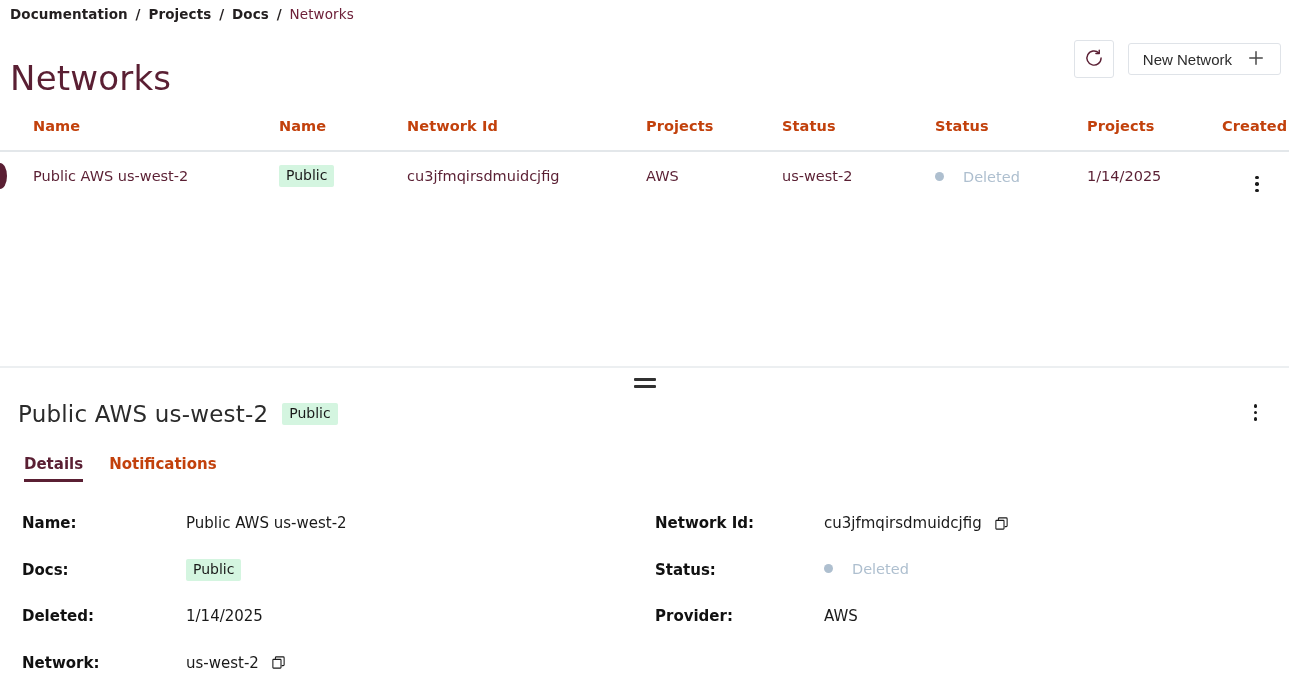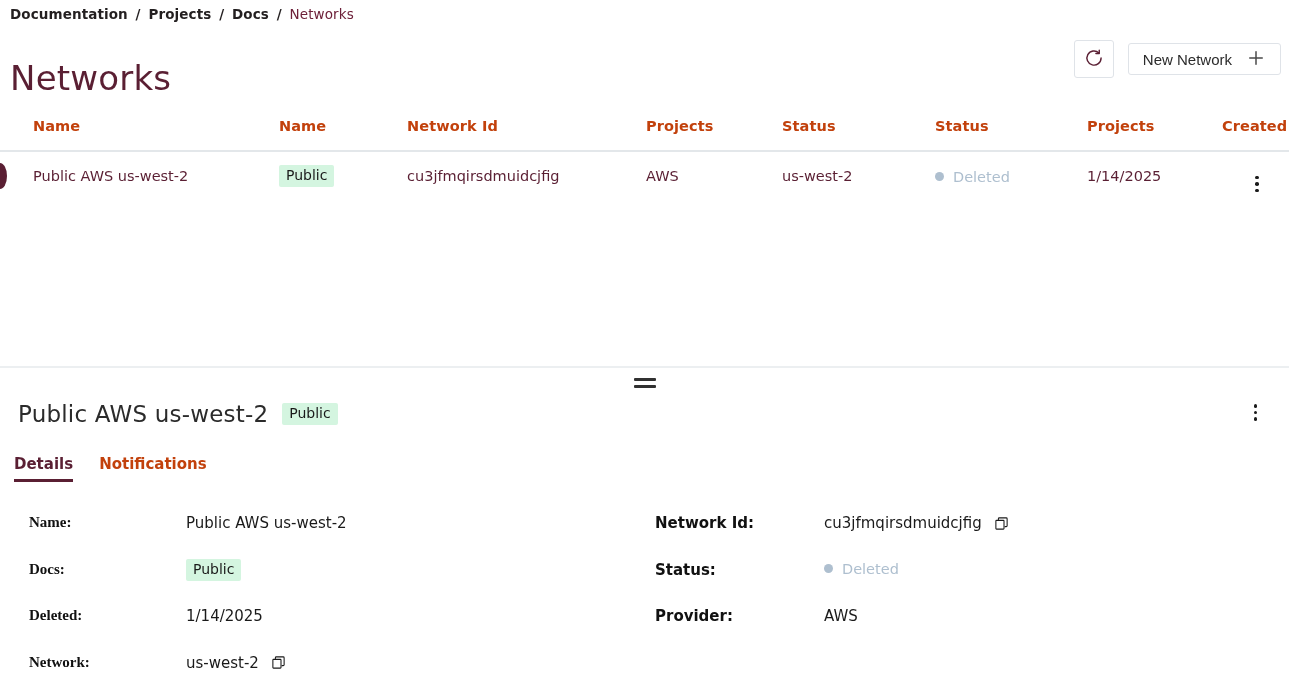--- a/index.html
+++ b/index.html
@@ -72,21 +72,21 @@
   }
   .td.name { color: #5a1f33; }
   .td.mono { color: #5a1f33; }
 
   .badge {
     display: inline-block; background: #d4f5e0; color: #1a1a1a;
     font-size: 14px; padding: 3px 7px 4px; border-radius: 2px;
     line-height: 1.1;
   }
 
-  .status { display: inline-flex; align-items: center; gap: 9px; }
+  .status { display: inline-flex; align-items: center; gap: 19px; }
   .status-dot { width: 9px; height: 9px; border-radius: 50%; background: #aebfcf; }
   .status-label { color: #aebfcf; font-size: 14.5px; }
 
   .kebab {
     display: inline-flex; flex-direction: column; gap: 3px;
     align-items: center; cursor: pointer; padding: 2px;
   }
   .kebab i { width: 3.5px; height: 3.5px; border-radius: 50%; background: #1a1a1a; display: block; }
 
   
@@ -101,21 +101,21 @@
   
   .detail { position: absolute; left: 0; top: 390px; width: 1289px; }
   .detail-head {
     position: relative; height: 48px; padding-left: 18px;
     display: flex; align-items: center; gap: 14px;
   }
   .detail-title { font-size: 23px; font-weight: 400; color: #2b2b2b; letter-spacing: .2px; }
   .detail-kebab { position: absolute; right: 30px; top: 12px; }
 
   .tabs {
-    position: relative; margin-top: 10px; padding-left: 14px;
+    position: relative; margin-top: 10px; padding-left: 24px;
     display: flex; gap: 26px; align-items: flex-end;
     height: 34px;
   }
   .tab {
     font-size: 15px; font-weight: 700; color: #c2410c;
     padding-bottom: 9px; cursor: pointer; position: relative;
   }
   .tab.active { color: #5a1f33; }
   .tab.active::after {
     content: ""; position: absolute; left: 0; right: 0; bottom: 0;
@@ -126,21 +126,21 @@
     height: 2px; background: #eceff1; z-index: -1;
   }
 
   
   .fields { position: relative; margin-top: 30px; padding: 0 18px; }
   .field-row { position: relative; height: 46.5px; }
   .fl-label, .fr-label {
     position: absolute; top: 2px;
     font-size: 15px; font-weight: 700; color: #111; white-space: nowrap;
   }
-  .fl-label { left: 11px; font-family: Liberation Serif, serif; }
+  .fl-label { left: 4px; }
   .fr-label { left: 637px; text-align: center; }
   .fl-value, .fr-value {
     position: absolute; top: 2px;
     font-size: 15px; color: #1a1a1a; white-space: nowrap;
     display: flex; align-items: center; gap: 12px;
   }
   .fl-value { left: 168px; }
   .fr-value { left: 806px; }
   .fl-value .badge, .fr-value .badge { position: relative; top: -2px; }
   .copy-ico { cursor: pointer; display: inline-flex; }

